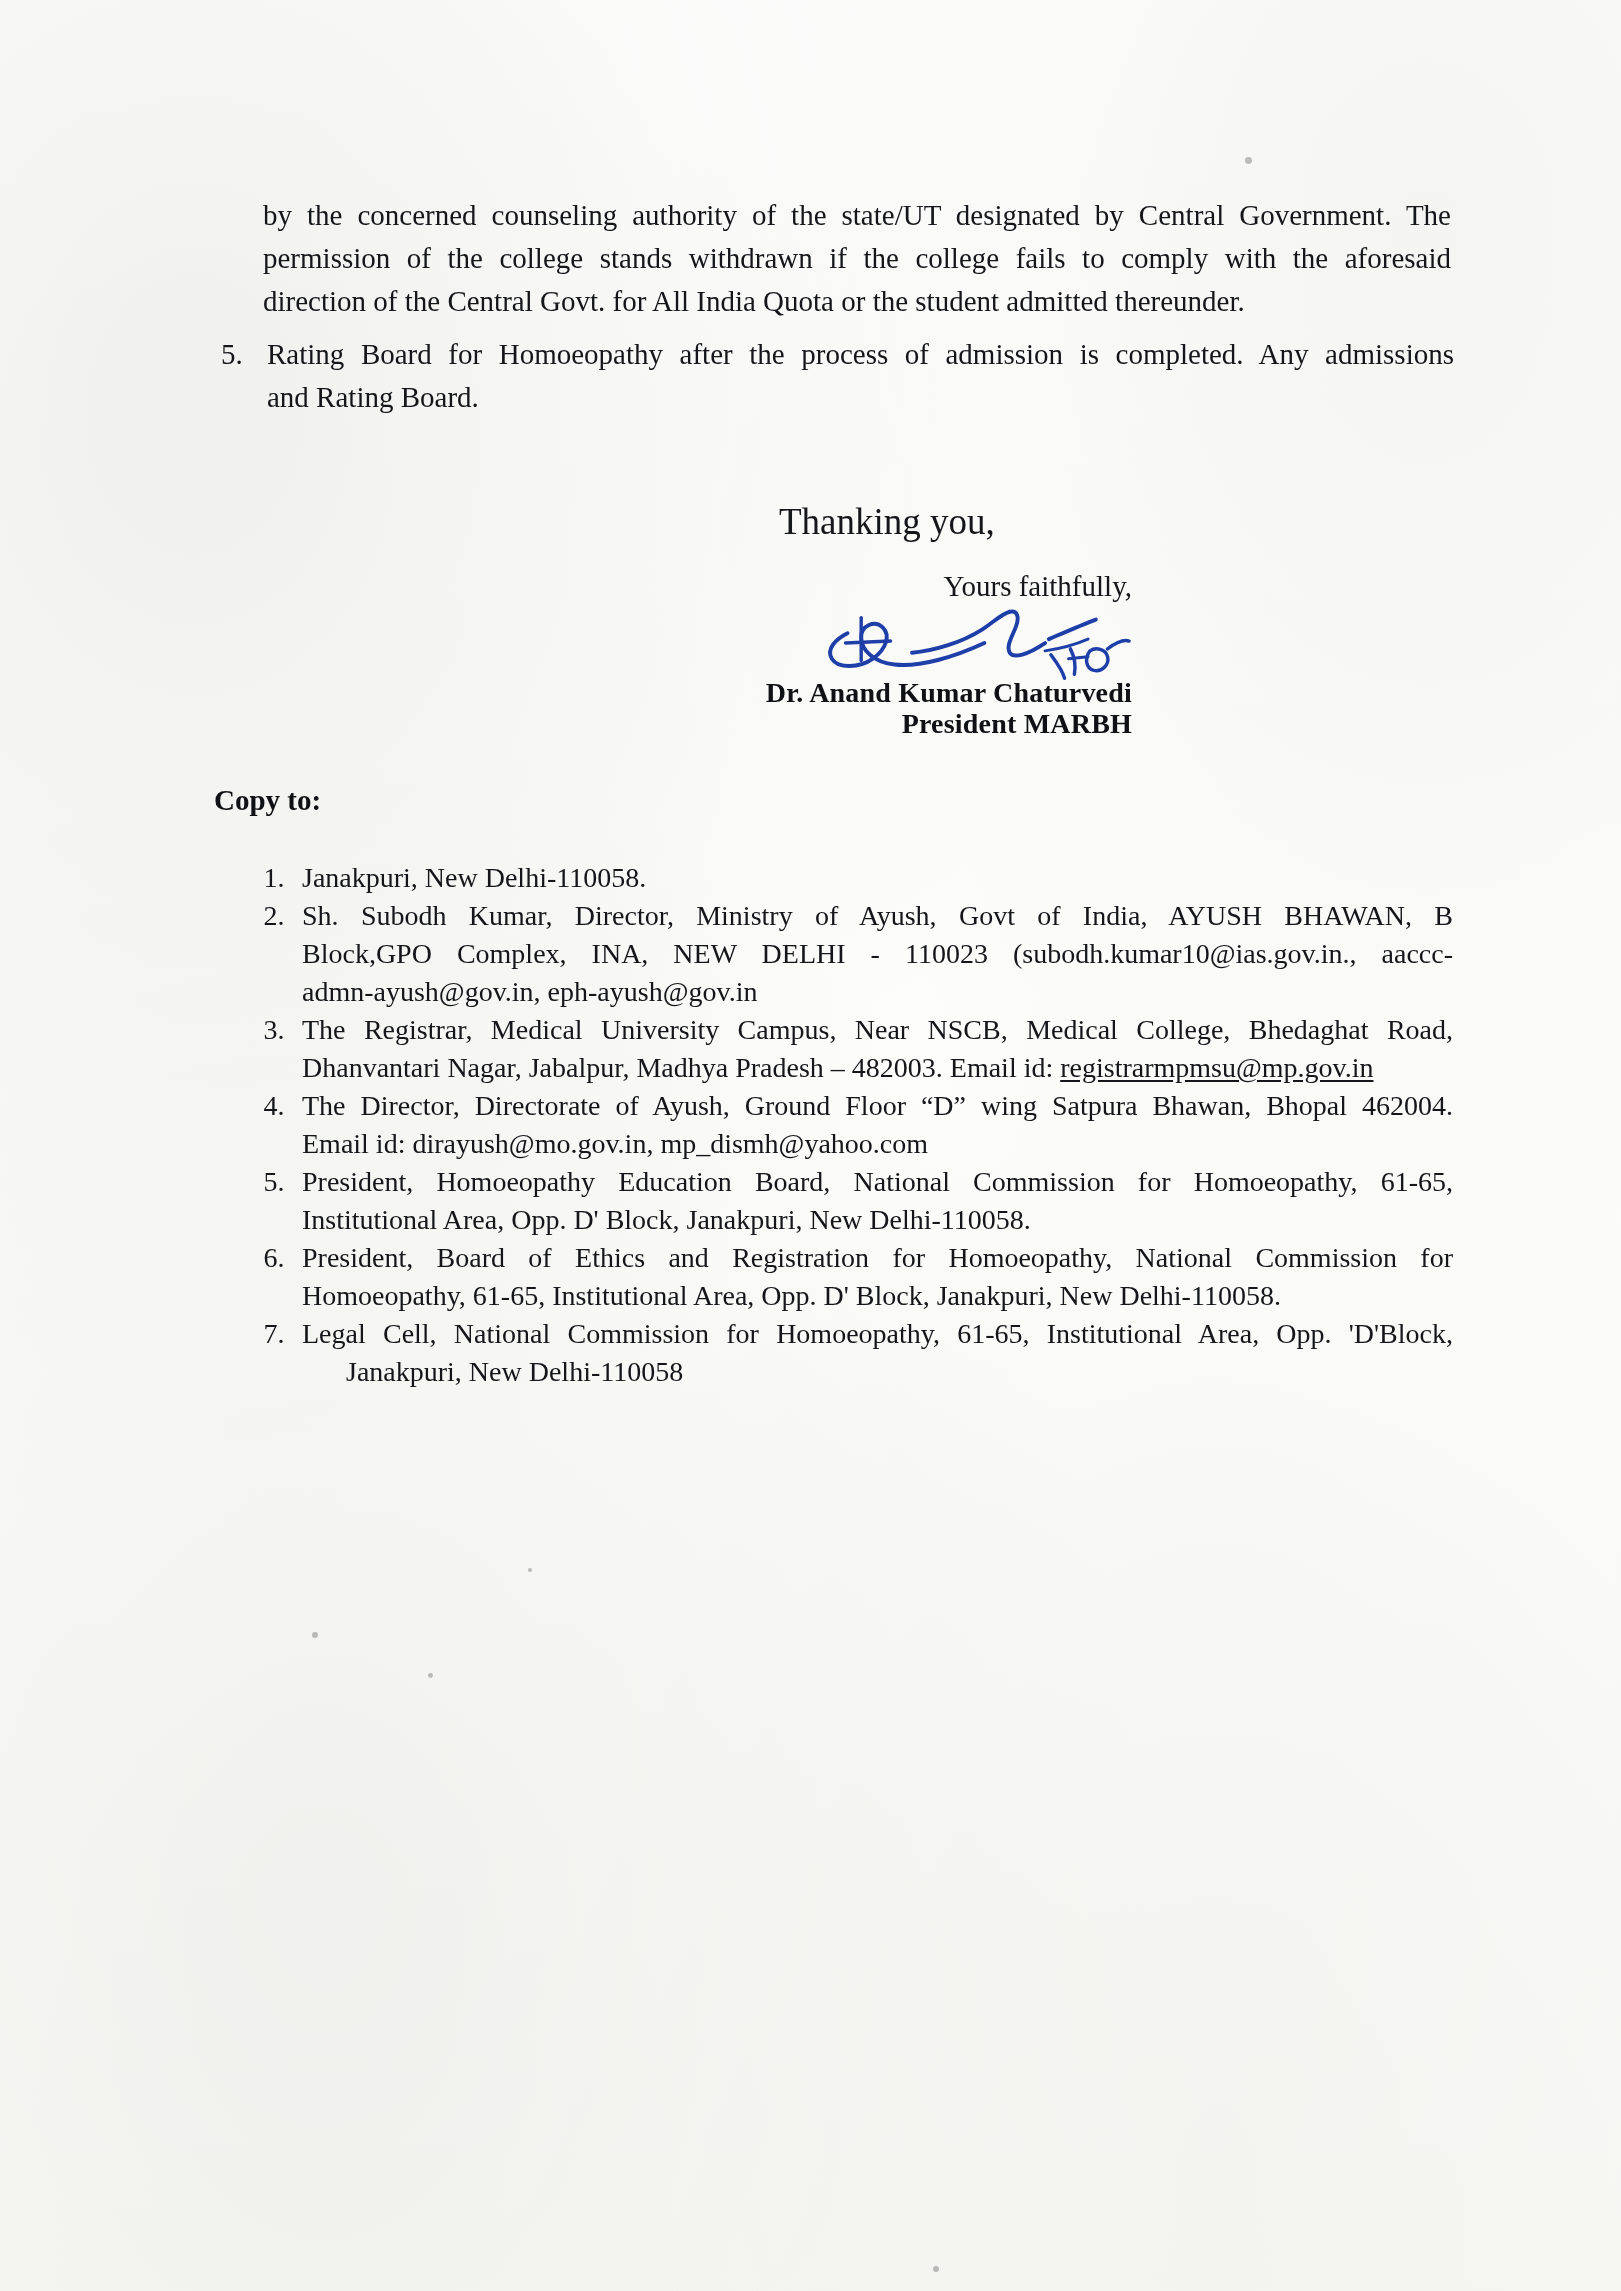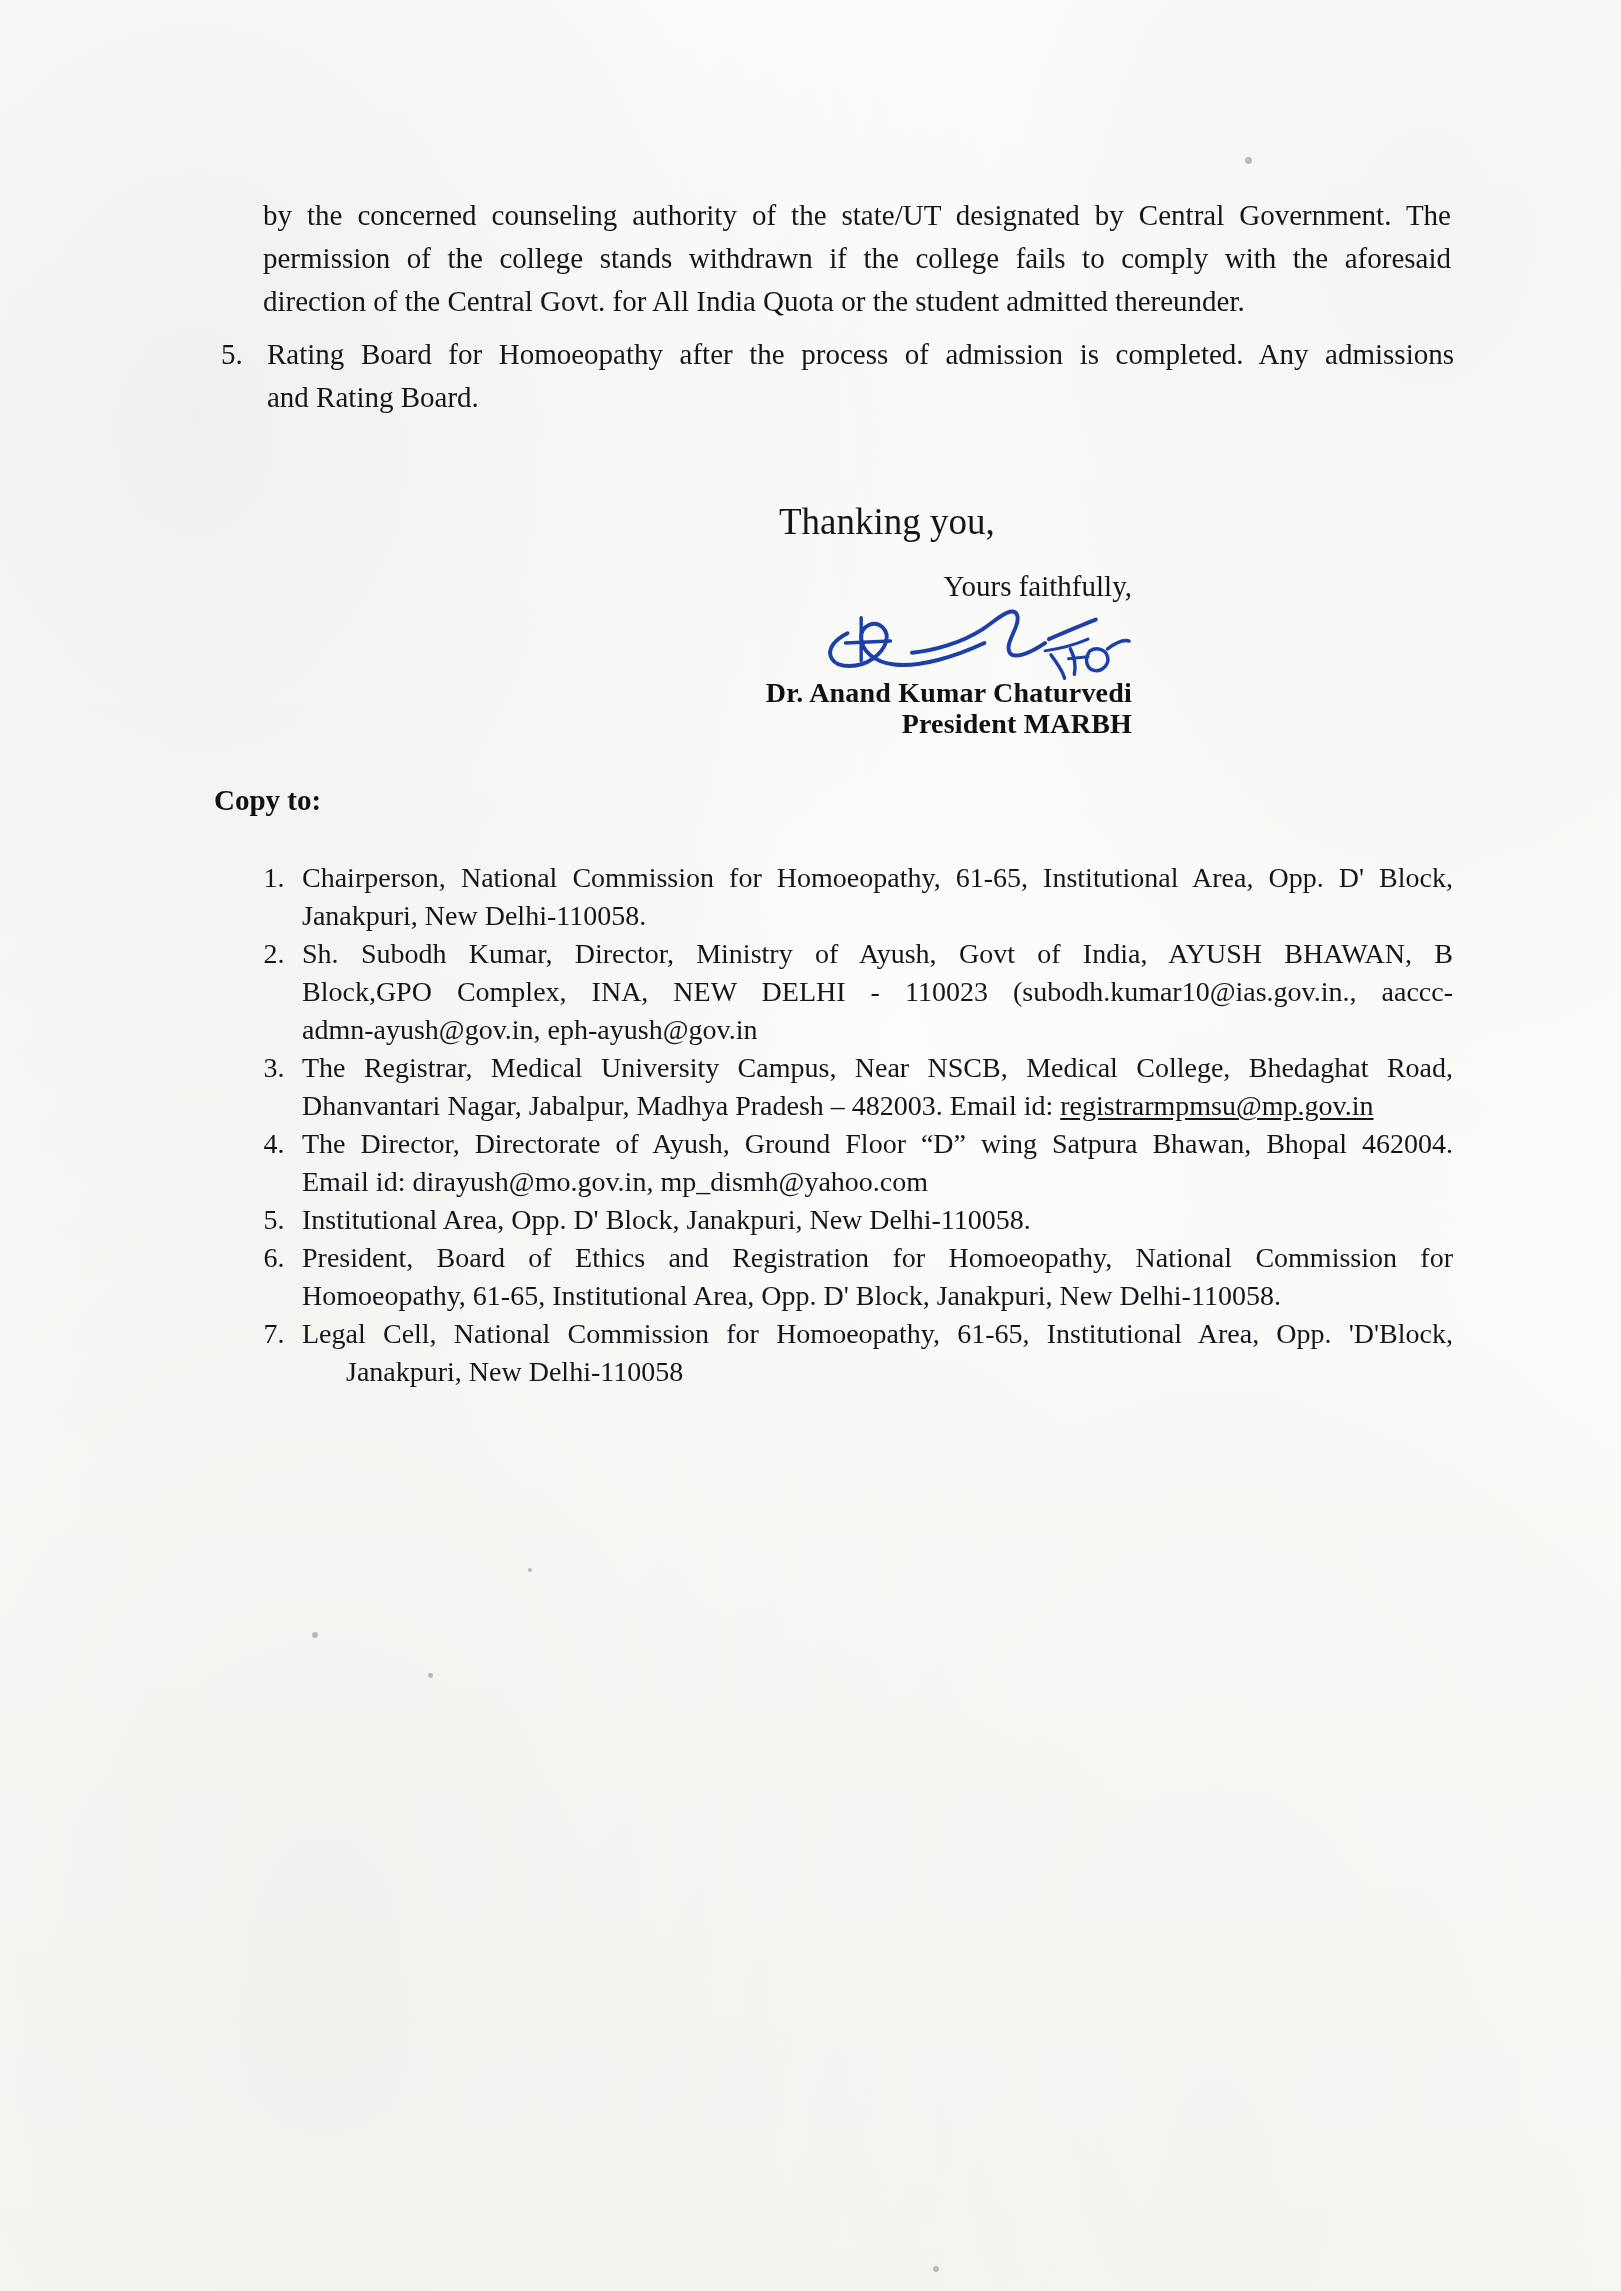--- a/index.html
+++ b/index.html
@@ -227,21 +227,20 @@
     <div class="signer-name">Dr. Anand Kumar Chaturvedi</div>
     <div class="signer-title">President MARBH</div>
 
     <div class="copy-to">Copy to:</div>
 
     <div class="copy-list">
 
       <div class="copy-item">
         <div class="marker">1.</div>
         <div class="body">
-          <span style="display: block; text-align: justify; text-align-last: justify;">Chairperson, National Commission for Homoeopathy, 61-65, Institutional Area, Opp. D' Block,</span>
           <span class="lastline" style="display: block; text-align: left; text-align-last: left;">Janakpuri, New Delhi-110058.</span>
         </div>
       </div>
 
       <div class="copy-item">
         <div class="marker">2.</div>
         <div class="body">
           <span style="display: block; text-align: justify; text-align-last: justify;">Sh. Subodh Kumar, Director, Ministry of Ayush, Govt of India,  AYUSH BHAWAN, B</span>
           <span style="display: block; text-align: justify; text-align-last: justify;">Block,GPO Complex, INA, NEW DELHI - 110023 (subodh.kumar10@ias.gov.in.,  aaccc-</span>
           <span class="lastline" style="display: block; text-align: left; text-align-last: left;">admn-ayush@gov.in, eph-ayush@gov.in</span>
@@ -260,20 +259,21 @@
         <div class="marker">4.</div>
         <div class="body">
           <span style="display: block; text-align: justify; text-align-last: justify;">The Director, Directorate of Ayush, Ground Floor “D” wing Satpura Bhawan, Bhopal 462004.</span>
           <span class="lastline" style="display: block; text-align: left; text-align-last: left;">Email id: dirayush@mo.gov.in, mp_dismh@yahoo.com</span>
         </div>
       </div>
 
       <div class="copy-item">
         <div class="marker">5.</div>
         <div class="body">
+          <span style="display: block; text-align: justify; text-align-last: justify;">President, Homoeopathy Education Board, National Commission for Homoeopathy, 61-65,</span>
           <span class="lastline" style="display: block; text-align: center; text-align-last: left;">Institutional Area, Opp. D' Block, Janakpuri, New Delhi-110058.</span>
         </div>
       </div>
 
       <div class="copy-item">
         <div class="marker">6.</div>
         <div class="body">
           <span style="display: block; text-align: justify; text-align-last: justify;">President, Board of Ethics and Registration for Homoeopathy, National Commission for</span>
           <span class="lastline" style="display: block; text-align: left; text-align-last: left;">Homoeopathy, 61-65, Institutional Area, Opp. D' Block, Janakpuri, New Delhi-110058.</span>
         </div>

